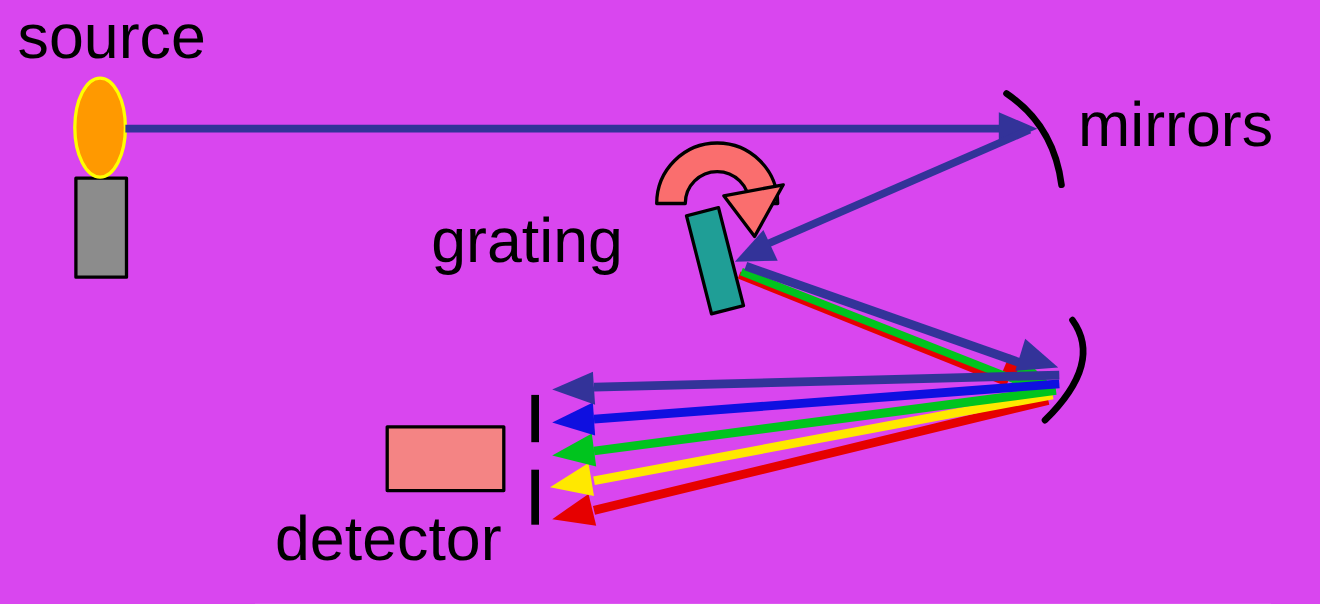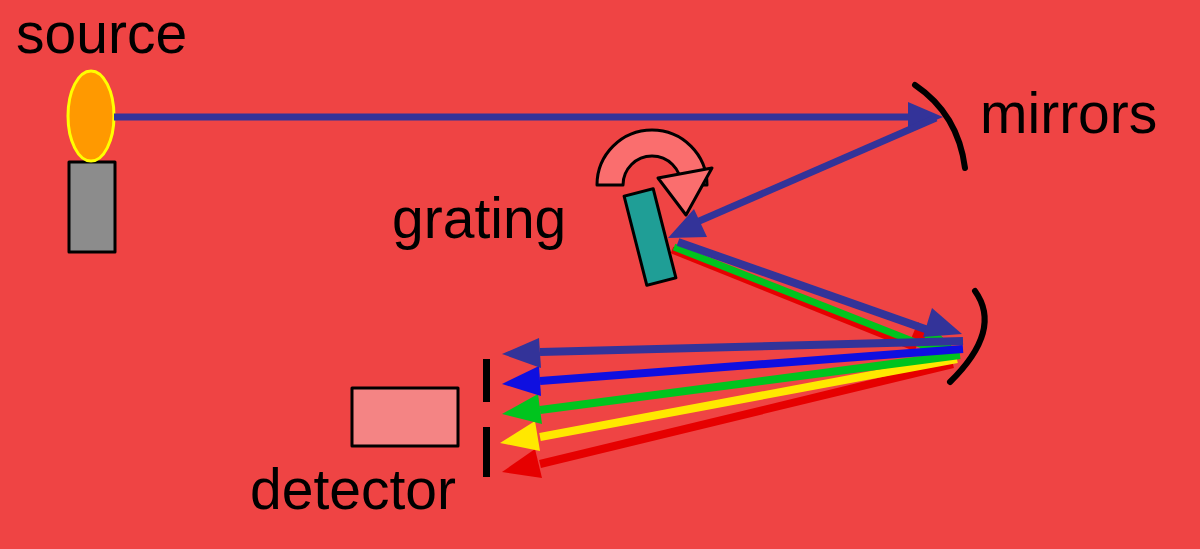--- a/index.html
+++ b/index.html
@@ -1,20 +1,20 @@
 <!DOCTYPE html>
 <html><head>
 <meta charset="utf-8">
 <style>
   html, body { margin: 0; padding: 0; background: #ffffff; }
   .stage {
     position: relative;
     width: 1200px;
     height: 549px;
-    background: #ef4444;
+    background: #d946ef;
     overflow: hidden;
     font-family: "Liberation Sans", sans-serif;
   }
   svg { display: block; }
   .label {
     font-family: "Liberation Sans", sans-serif;
     font-size: 57px;
     fill: #000000;
   }
   .shaft { fill: none; }

